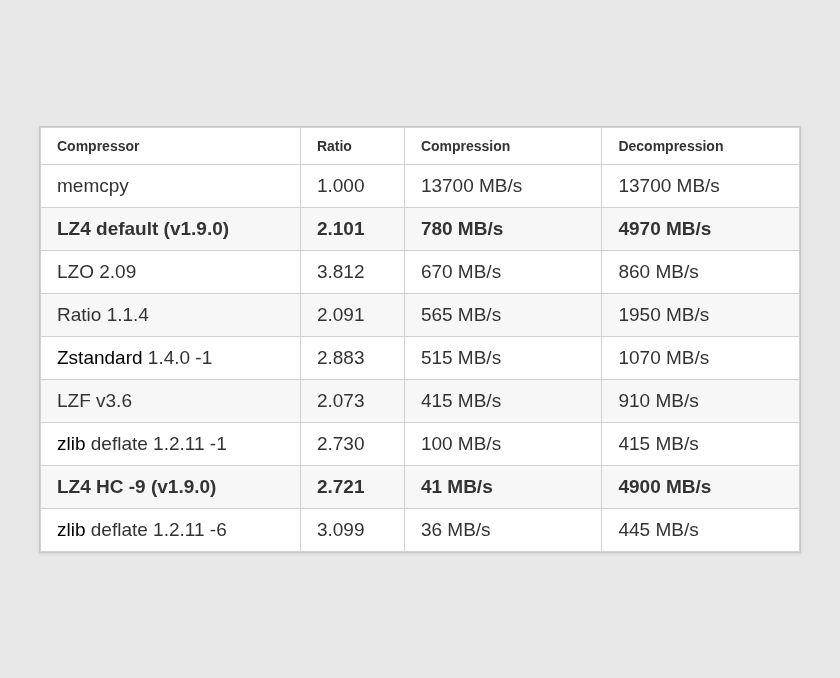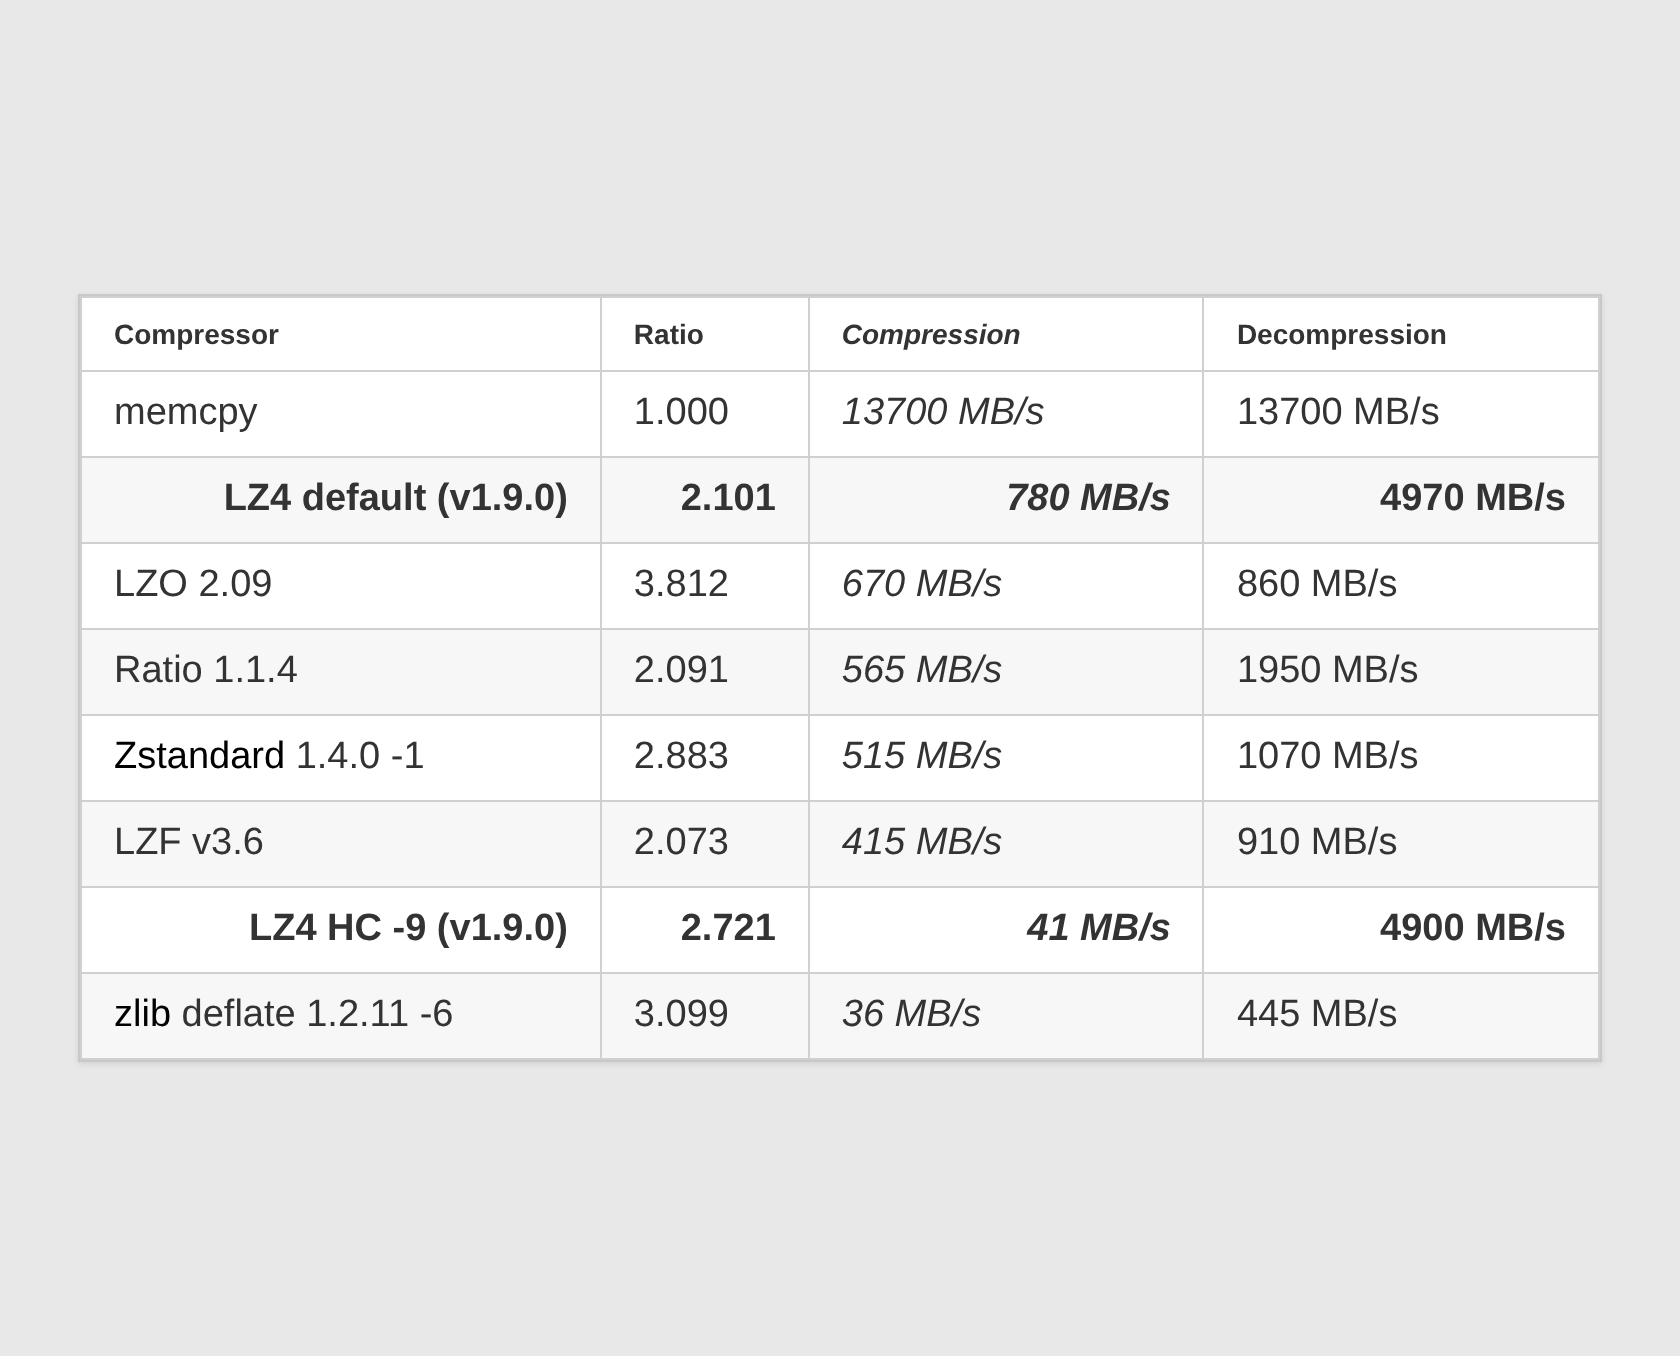--- a/index.html
+++ b/index.html
@@ -59,30 +59,28 @@
     .col-compressor {
       width: 250px;
     }
 
     .col-ratio {
       width: 100px;
     }
 
     .col-compression {
       width: 190px;
-      font-style: italic;
     }
 
     .col-decompression {
       width: 190px;
     }
 
     .bold-row td {
       font-weight: bold;
-      text-align: right;
     }
 
     .link-text {
       color: #000000;
       text-decoration: none;
     }
   </style>
 </head>
 <body>
 
@@ -126,20 +124,26 @@
           <td class="col-ratio">2.883</td>
           <td class="col-compression">515 MB/s</td>
           <td class="col-decompression">1070 MB/s</td>
         </tr>
         <tr>
           <td class="col-compressor">LZF v3.6</td>
           <td class="col-ratio">2.073</td>
           <td class="col-compression">415 MB/s</td>
           <td class="col-decompression">910 MB/s</td>
         </tr>
+        <tr>
+          <td class="col-compressor"><a href="#" class="link-text">zlib</a> deflate 1.2.11 -1</td>
+          <td class="col-ratio">2.730</td>
+          <td class="col-compression">100 MB/s</td>
+          <td class="col-decompression">415 MB/s</td>
+        </tr>
         <tr class="bold-row">
           <td class="col-compressor">LZ4 HC -9 (v1.9.0)</td>
           <td class="col-ratio">2.721</td>
           <td class="col-compression">41 MB/s</td>
           <td class="col-decompression">4900 MB/s</td>
         </tr>
         <tr>
           <td class="col-compressor"><a href="#" class="link-text">zlib</a> deflate 1.2.11 -6</td>
           <td class="col-ratio">3.099</td>
           <td class="col-compression">36 MB/s</td>

